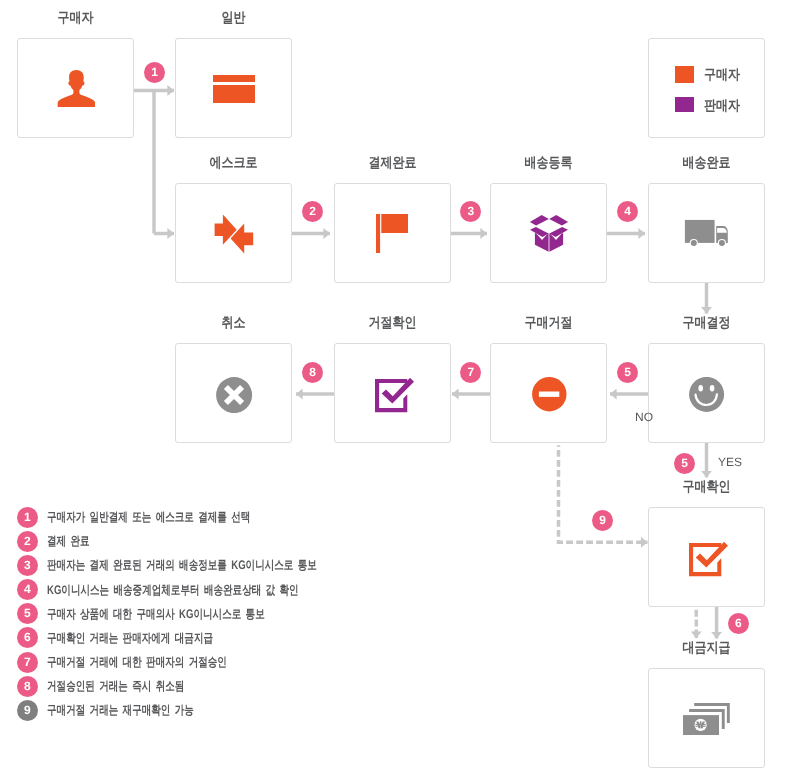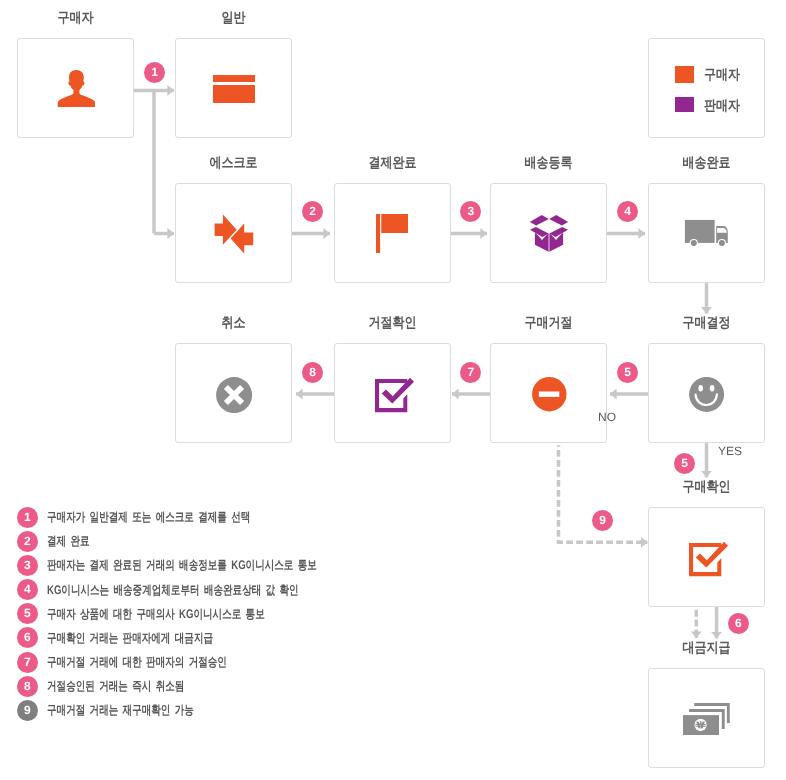--- a/index.html
+++ b/index.html
@@ -117,22 +117,22 @@
 
   <div class="node" style="left:175px;top:343px;width:117px;height:100px;"></div>
   <div class="cap" style="left:175px;top:315px;width:117px;">취소</div>
 
   <div class="node" style="left:648px;top:507px;width:117px;height:100px;"></div>
   <div class="cap" style="left:648px;top:479px;width:117px;">구매확인</div>
 
   <div class="node" style="left:648px;top:668px;width:117px;height:100px;"></div>
   <div class="cap" style="left:648px;top:640px;width:117px;">대금지급</div>
 
-  <div class="yn" style="left:598px;top:411px;">NO</div>
-  <div class="yn" style="left:718px;top:445px;">YES</div>
+  <div class="yn" style="left:635px;top:411px;">NO</div>
+  <div class="yn" style="left:718px;top:456px;">YES</div>
 
   <div class="badge" style="left:144.2px;top:61.8px;">1</div>
   <div class="badge" style="left:302.0px;top:201.2px;">2</div>
   <div class="badge" style="left:460.3px;top:201.2px;">3</div>
   <div class="badge" style="left:617.0px;top:201.1px;">4</div>
   <div class="badge" style="left:617.2px;top:362.0px;">5</div>
   <div class="badge" style="left:674.1px;top:452.9px;">5</div>
   <div class="badge" style="left:727.9px;top:612.9px;">6</div>
   <div class="badge" style="left:460.3px;top:362.1px;">7</div>
   <div class="badge" style="left:302.2px;top:362.1px;">8</div>

